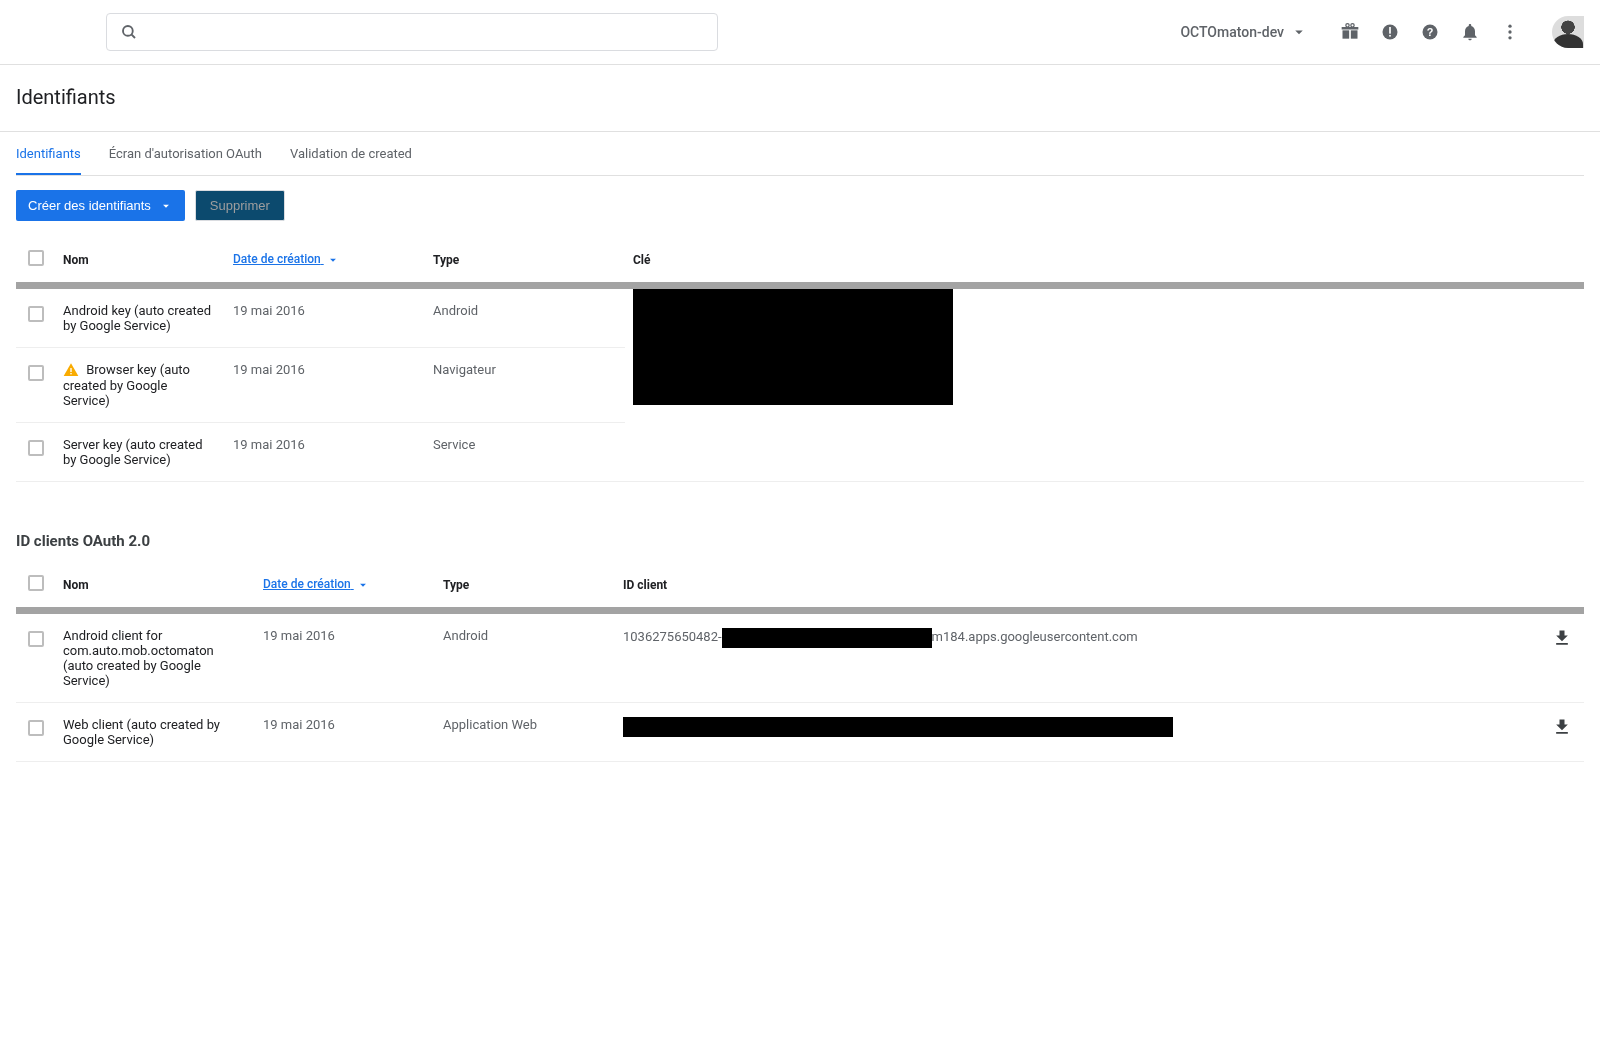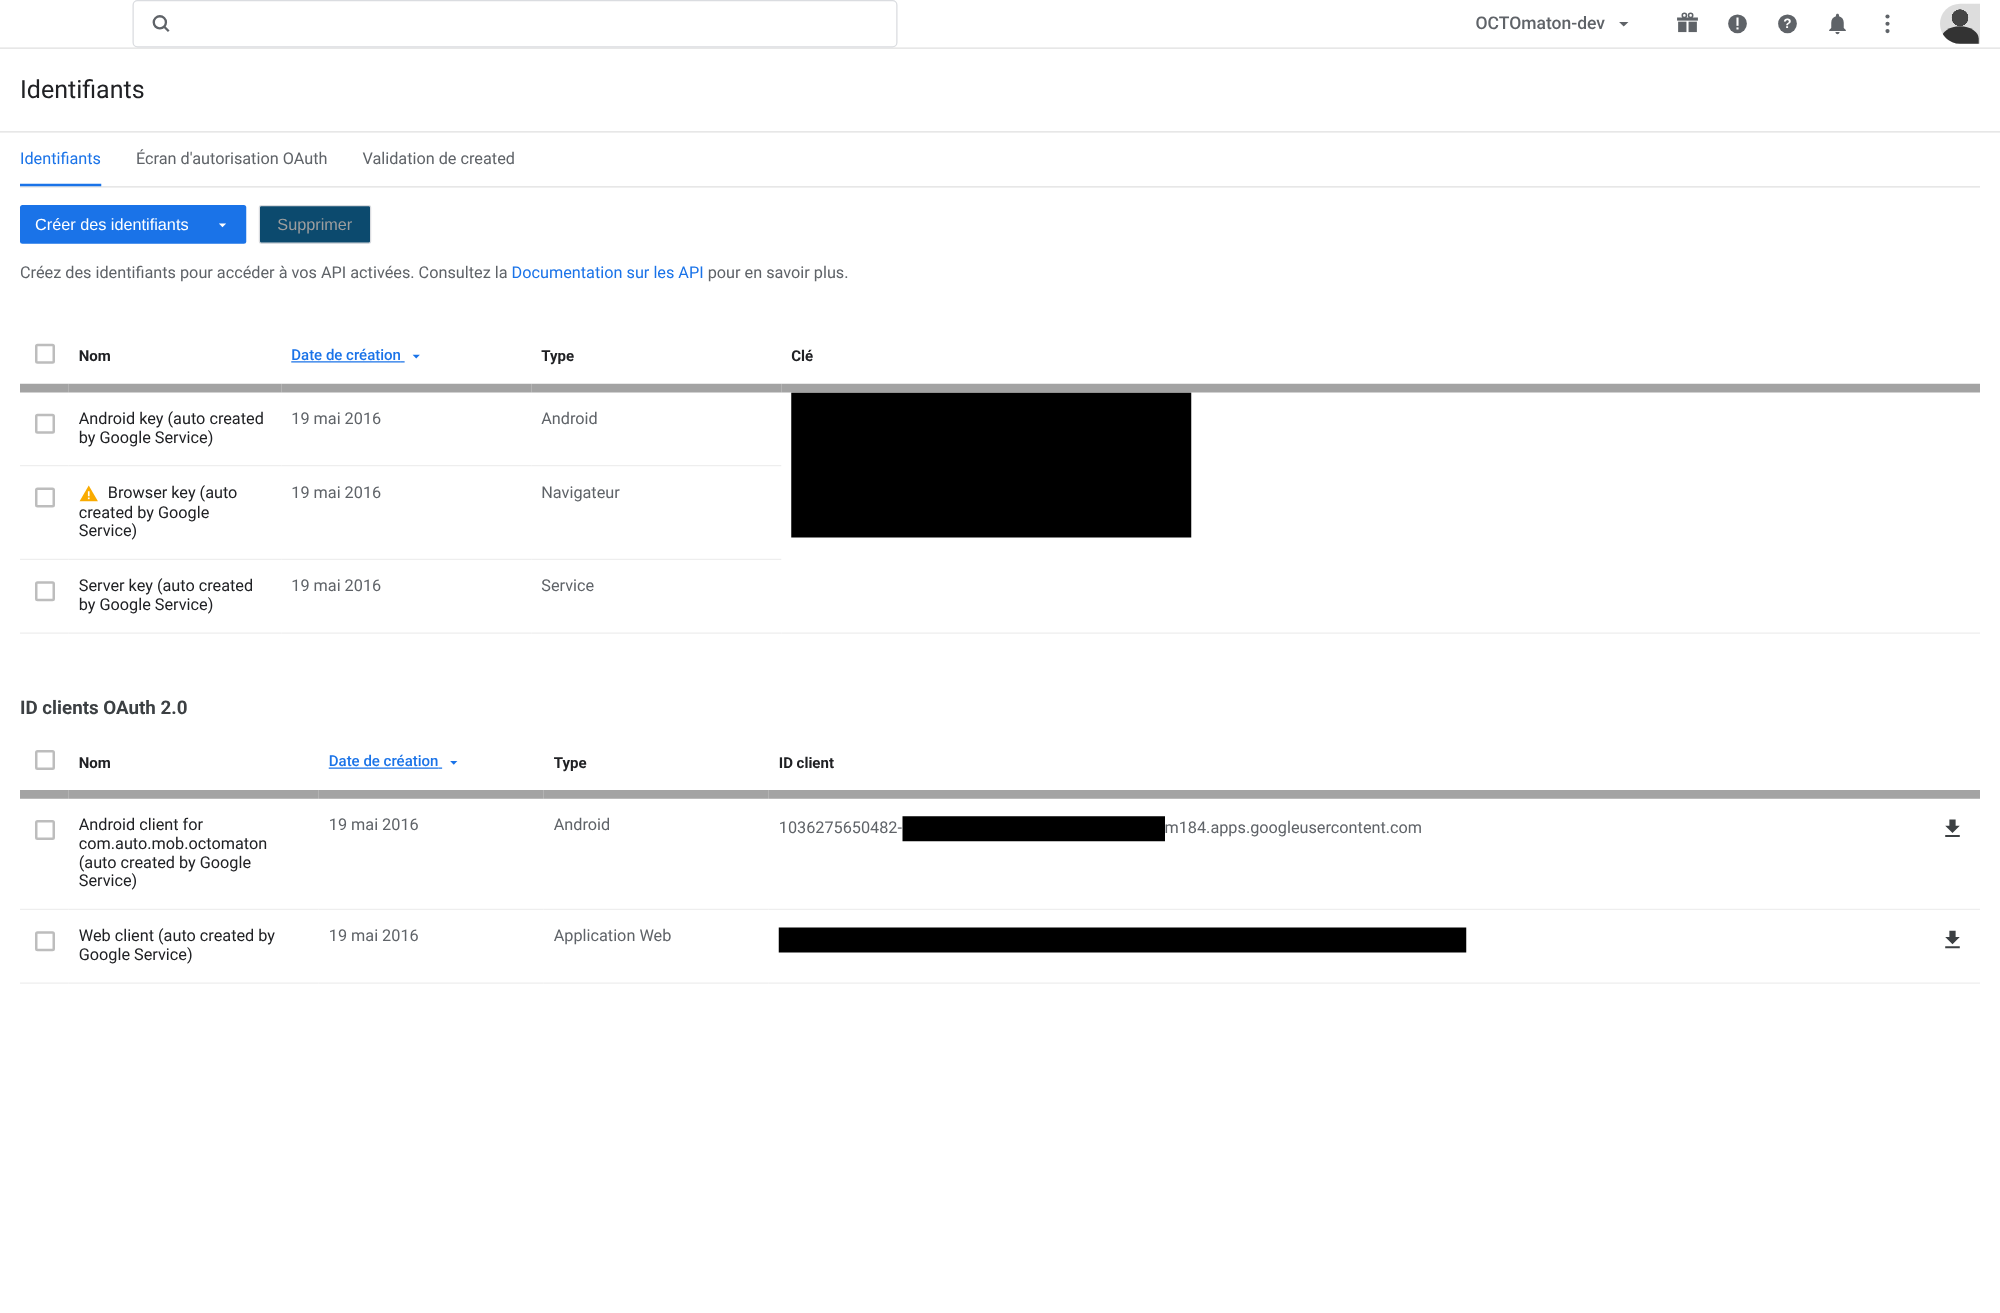--- a/index.html
+++ b/index.html
@@ -8,21 +8,21 @@
     font-family: Roboto, "Helvetica Neue", Arial, sans-serif;
     font-size: 13px;
     color: #212121;
     background: #fff;
   }
   .header {
     display: flex;
     align-items: center;
     padding: 8px 16px;
     border-bottom: 1px solid #e0e0e0;
-    height: 39px;
+    height: 65px;
   }
   .search-box {
     margin-left: 90px;
     display: flex;
     align-items: center;
     border: 1px solid #dadce0;
     border-radius: 4px;
     height: 38px;
     width: 612px;
     padding: 0 12px;
@@ -92,21 +92,21 @@
   .btn-primary {
     background: #1a73e8;
     color: #fff;
     border: none;
     border-radius: 2px;
     padding: 8px 12px;
     font-size: 13px;
     font-weight: 500;
     display: inline-flex;
     align-items: center;
-    gap: 20px;
+    gap: 8px;
     cursor: pointer;
   }
   .btn-secondary {
     background: #0c4a6e;
     color: #9e9e9e;
     border: 1px solid #dadce0;
     border-radius: 2px;
     padding: 7px 14px;
     font-size: 13px;
     cursor: pointer;
@@ -236,23 +236,20 @@
   <div class="action-row">
     <button class="btn-primary">
       <span>Créer des identifiants</span>
       <svg width="14" height="14" viewBox="0 0 24 24">
           <path d="M7 10l5 5 5-5z" fill="#fff"></path>
         </svg>
     </button>
     <button class="btn-secondary">Supprimer</button>
   </div>
 
-  <div class="help-text">
-    <span>Créez des identifiants pour accéder à vos API activées. Consultez la </span><a>Documentation sur les API</a><span> pour en savoir plus.</span>
-  </div>
 
   <div class="section">
     <table>
       <thead>
         <tr>
           <th class="col-chk"><input type="checkbox" class="chk" style=""></th>
           <th class="col-name">Nom</th>
           <th class="col-date sortable">
             <span>Date de création</span>
             <svg style="display:inline-block;vertical-align:middle;margin-left:2px" width="14" height="14" viewBox="0 0 24 24">

